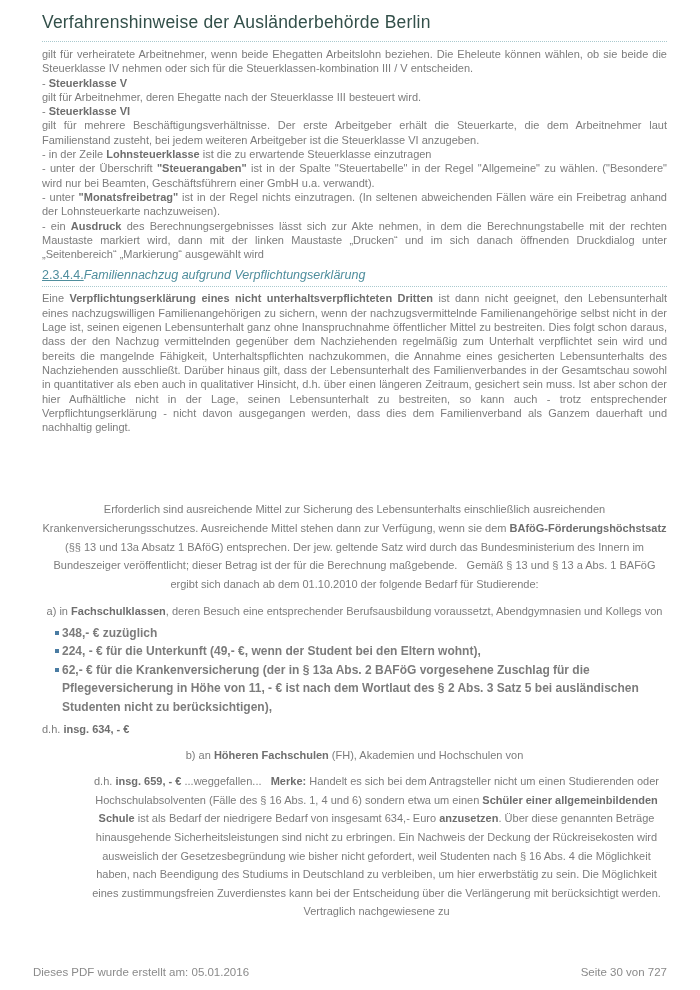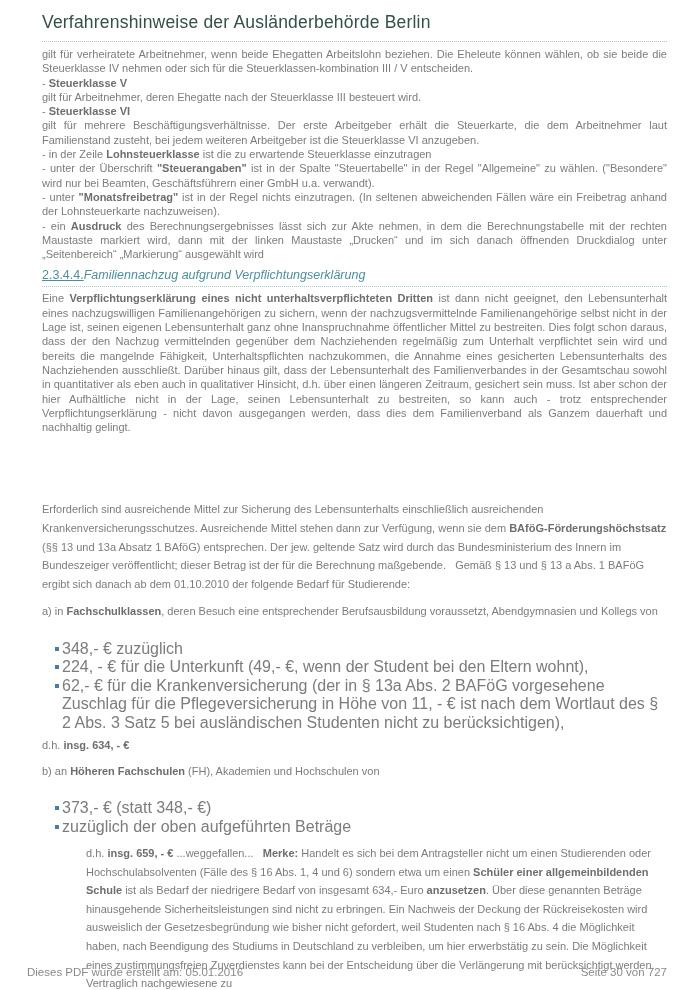--- a/index.html
+++ b/index.html
@@ -25,33 +25,33 @@
   }
   .sec-num-link{color:inherit;text-decoration:underline;cursor:pointer;}
   .h2 .sec-title{font-style:italic;}
   .tight-para{font-size:11px;line-height:14.3px;text-align:justify;margin-top:4px;}
   .section-students{margin-top:66px;}
   .h3{
     font-size:16px;font-weight:400;color:var(--heading);margin:0;
     padding-bottom:7px;border-bottom:1px dotted var(--rule);
   }
   .h3 .sec-title{margin-left:7px;}
-  .loose{font-size:11px;line-height:18.6px;text-align:left;margin-top:7px;}
+  .loose{font-size:11px;line-height:18.6px;text-align:center;margin-top:7px;}
   .para-a{margin-top:9px;}
-  .blist{margin:19px 0 2px 13px;font-size:16px;line-height:18.4px;}
+  .blist{margin:3px 0 2px 13px;font-size:12px;line-height:18.4px;font-weight:bold;}
   .li{display:flex;align-items:flex-start;}
   .sq{
     flex:0 0 auto;width:4px;height:4px;background:var(--bullet);
     margin:7px 3px 0 0;display:inline-block;
   }
   .lit{flex:1 1 auto;}
   .sum{font-size:11px;line-height:18.6px;margin:4px 0;}
   .closing{margin-top:8px;margin-left:44px;}
   .footer{
-    position:absolute;left:27px;right:33px;bottom:12px;
+    position:absolute;left:33px;right:33px;bottom:12px;
     display:flex;justify-content:space-between;
     font-size:11.5px;color:var(--footer);
   }
 </style>
 </head>
 <body>
 
 <div class="page">
 
   <h1 class="doc-title">Verfahrenshinweise der Ausländerbehörde Berlin</h1>
@@ -82,30 +82,20 @@
         <div class="li">
           <span class="sq"></span>
           <span class="lit"><span>62,- € für die Krankenversicherung (der in § 13a Abs. 2 BAFöG vorgesehene Zuschlag für die Pflegeversicherung in Höhe von 11, - € ist nach dem Wortlaut des § 2 Abs. 3 Satz 5 bei ausländischen Studenten nicht zu berücksichtigen),</span></span>
         </div>
       </div>
 
     <div class="sum"><span>d.h. </span><b>insg. 634, - €</b></div>
 
     <div class="loose"><span>b) an </span><b>Höheren Fachschulen</b><span> (FH), Akademien und Hochschulen von</span></div>
 
-    <div class="blist">
-        <div class="li">
-          <span class="sq"></span>
-          <span class="lit"><span>373,- € (statt 348,- €)</span></span>
-        </div>
-        <div class="li">
-          <span class="sq"></span>
-          <span class="lit"><span>zuzüglich der oben aufgeführten Beträge</span></span>
-        </div>
-      </div>
 
     <div class="loose closing"><span>d.h. </span><b>insg. 659, - €</b><span> ...weggefallen...&nbsp;&nbsp; </span><b>Merke:</b><span> Handelt es sich bei dem Antragsteller nicht um einen Studierenden oder Hochschulabsolventen (Fälle des § 16 Abs. 1, 4 und 6) sondern etwa um einen </span><b>Schüler einer allgemeinbildenden Schule</b><span> ist als Bedarf der niedrigere Bedarf von insgesamt 634,- Euro </span><b>anzusetzen</b><span>. Über diese genannten Beträge hinausgehende Sicherheitsleistungen sind nicht zu erbringen. Ein Nachweis der Deckung der Rückreisekosten wird ausweislich der Gesetzesbegründung wie bisher nicht gefordert, weil Studenten nach § 16 Abs. 4 die Möglichkeit haben, nach Beendigung des Studiums in Deutschland zu verbleiben, um hier erwerbstätig zu sein. Die Möglichkeit eines zustimmungsfreien Zuverdienstes kann bei der Entscheidung über die Verlängerung mit berücksichtigt werden. Vertraglich nachgewiesene zu</span></div>
   </div>
 
 </div>
 
 <div class="footer">
   <span>Dieses PDF wurde erstellt am: 05.01.2016</span>
   <span>Seite 30 von 727</span>
 </div>

